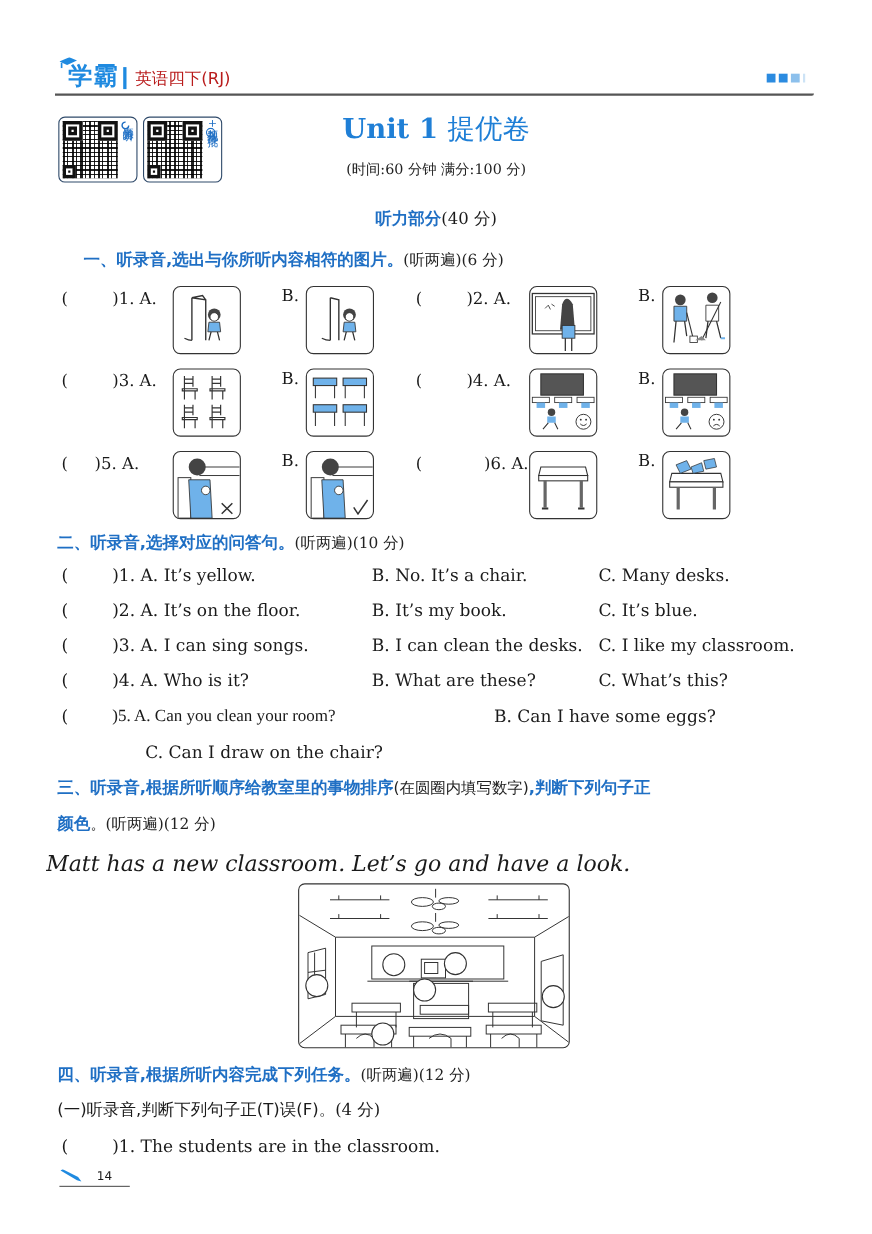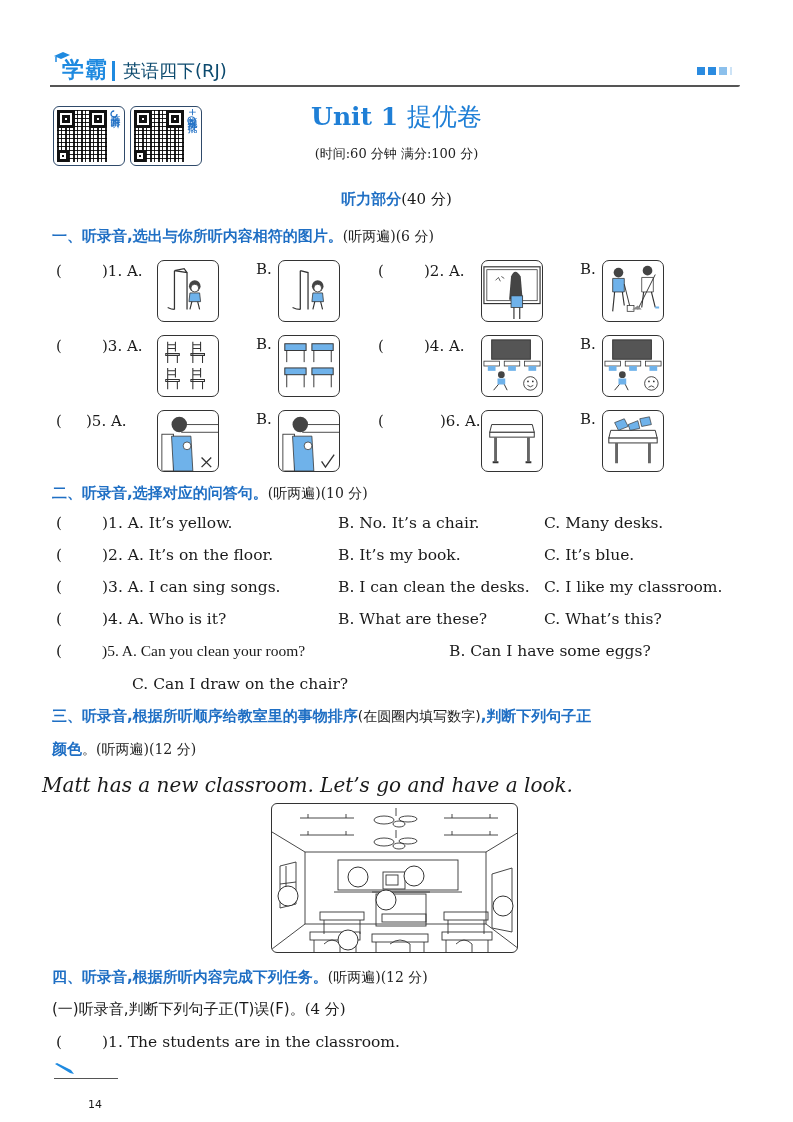--- a/index.html
+++ b/index.html
@@ -6,21 +6,21 @@
   html, body { width: 793px; height: 1122px; background: #ffffff; overflow: hidden; }
   body { position: relative; font-family: "DejaVu Serif", "Liberation Serif", serif; color: #1a1a1a; }
 
   .abs { position: absolute; }
 
   
   .brand { left: 56px; top: 58px; display: flex; align-items: flex-end; }
   .brand-logo { font-family: "DejaVu Sans", sans-serif; font-weight: bold; font-size: 22px; color: #1f8ae0; letter-spacing: 1px; line-height: 24px; position: relative; padding-left: 6px; }
   .brand-cap { position: absolute; left: -2px; top: -6px; width: 16px; height: 10px; }
   .brand-bar { display: inline-block; width: 3px; height: 20px; background: #1f8ae0; margin: 0 8px 1px 4px; }
-  .brand-sub { font-family: "DejaVu Sans", sans-serif; font-size: 18px; color: #0c4a6e; line-height: 22px; }
+  .brand-sub { font-family: "DejaVu Sans", sans-serif; font-size: 15px; color: #b91c1c; line-height: 22px; }
   .header-rule { left: 50px; top: 85px; width: 690px; height: 2px; background: #555; border-radius: 0 0 6px 0; }
   .header-squares { left: 697px; top: 67px; display: flex; gap: 3px; }
   .header-squares span { width: 8px; height: 8px; background: #2b8be0; display: block; }
   .header-squares span:nth-child(3) { background: #8cc0ec; }
   .header-squares span:nth-child(4) { width: 2px; background: #cde3f6; }
 
   
   .qr-box { top: 106px; width: 72px; height: 60px; border: 1.5px solid #2f4a6a; border-radius: 6px; display: flex; padding: 3px; background: #fff; }
   .qr { width: 52px; height: 52px; background:
       repeating-linear-gradient(90deg, #222 0 2px, #fff 2px 4px, #222 4px 5px, #fff 5px 8px),
@@ -54,21 +54,21 @@
   .tq { font-size: 15.5px; white-space: nowrap; }
 
   .italic-line { left: 42px; top: 773px; font-style: italic; font-size: 20px; }
 
   .classroom { left: 271px; top: 803px; width: 247px; height: 150px; border: 1.5px solid #333; border-radius: 6px; overflow: hidden; background: #fff; }
 
   .sub-head { left: 52px; top: 1000px; font-size: 15px; }
   .sub-head .cn { font-family: "DejaVu Sans", sans-serif; }
 
   .footer-pen { left: 54px; top: 1063px; width: 22px; height: 12px; }
-  .footer-num { left: 88px; top: 1063px; font-family: "DejaVu Sans", sans-serif; font-size: 11px; margin-top: 35px; }
+  .footer-num { left: 88px; top: 1063px; font-family: "DejaVu Sans", sans-serif; font-size: 11px; }
   .footer-rule { left: 54px; top: 1078px; width: 64px; height: 1px; background: #555; }
 </style>
 </head>
 <body>
 
 <div class="abs brand">
   <span class="brand-logo">
     <svg class="brand-cap" viewBox="0 0 16 10">
         <path d="M0 4 L9 0 L16 3 L7 7 Z" fill="#1f8ae0"></path>
         <path d="M2 5 L2 10" stroke="#1f8ae0" stroke-width="1.5"></path>
@@ -113,21 +113,21 @@
 <div class="abs title">
   <span>Unit 1</span>
   <span class="cn">提优卷</span>
 </div>
 <div class="abs subtitle">(时间:60 分钟    满分:100 分)</div>
 
 <div class="abs part-head">
   <span class="cn">听力部分</span><span>(40 分)</span>
 </div>
 
-<div class="abs sec-title" style="top:225px;">
+<div class="abs sec-title" style="top:225px;margin-left:24px;">
   <span class="cn">一、听录音,选出与你所听内容相符的图片。</span><span class="tail">(听两遍)(6 分)</span>
 </div>
 
 <div class="abs pq-paren" style="left:56px;top:262px;">(</div>
 <div class="abs pq-num" style="left:102px;top:262px;">)1. A.</div>
 <div class="abs pic" style="left:157px;top:260px;">
   <svg viewBox="0 0 62 62">
     <path d="M17 10 L17 50 M17 10 L30 12 L30 50 M17 10 L27 8 L30 12" stroke="#333" stroke-width="1.3" fill="none"></path>
     <circle cx="38" cy="26" r="6" fill="#444"></circle>
       <circle cx="38" cy="28" r="4" fill="#fff" stroke="#333" stroke-width=".8"></circle>

